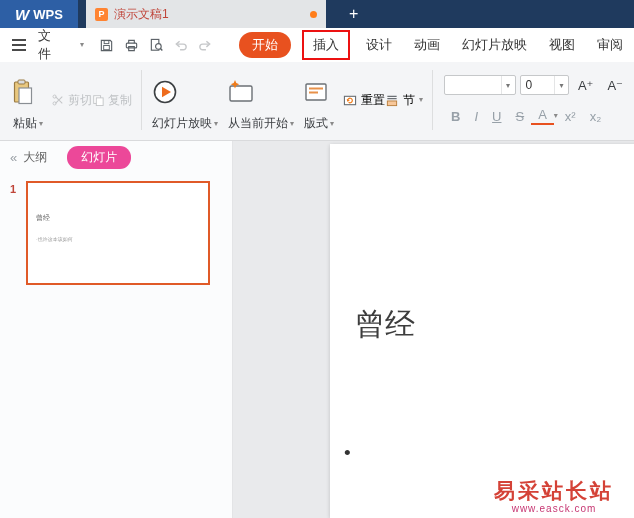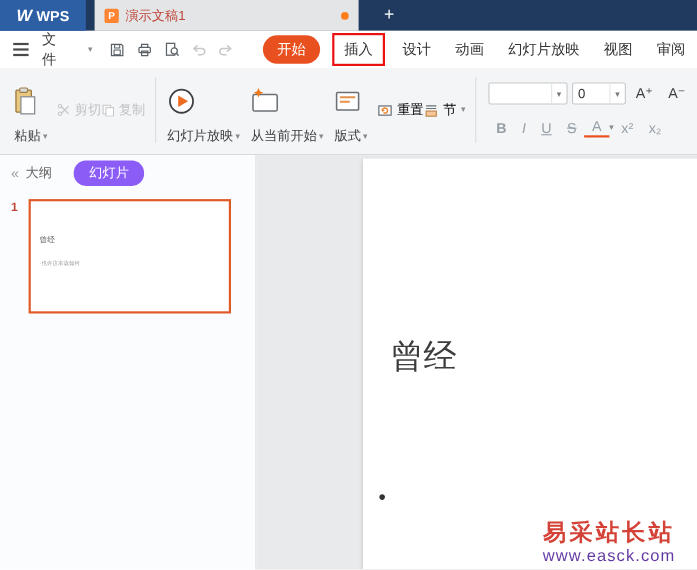--- a/index.html
+++ b/index.html
@@ -54,36 +54,36 @@
   .fbtn { font-size:13px; color:#3b3e42; padding:0 5px; white-space:nowrap; }
   .fmtbtn { font-size:13px; color:#97a0a8; padding:0 7px; white-space:nowrap; }
   .fc-a { border-bottom:2px solid #e8511f; line-height:1.1; }
 
   
   .content { display:flex; height:377px; }
   .sidebar { width:233px; background:#fbfcfd; border-right:1px solid #e3e4e6; }
   .ptabs { height:32px; display:flex; align-items:center; padding:0 10px; font-size:12px; color:#666; }
   .collapse { color:#9aa0a6; font-size:13px; }
   .ptab-outline { padding:3px 6px; }
-  .ptab-slides { margin-left:14px; background:#8b5cf6; color:#fff; border-radius:11px; padding:3px 14px; }
+  .ptab-slides { margin-left:14px; background:#ec4899; color:#fff; border-radius:11px; padding:3px 14px; }
   .entry { display:flex; align-items:flex-start; margin-top:8px; }
   .num { width:26px; text-align:center; font-size:11px; font-weight:700; color:#bf4539; padding-top:2px; }
   .thumb { width:184px; height:104px; background:#fff; border:2px solid #e05a28; position:relative; }
   .tt { position:absolute; left:8px; top:30px; font-size:7px; color:#555; }
   .tb { position:absolute; left:8px; top:53px; font-size:5px; color:#999; }
 
   .main { flex:1; position:relative; background:#e9eaec; overflow:hidden; }
   .canvas { position:absolute; left:97px; top:3px; width:316px; height:374px; background:#fff;
     box-shadow:0 1px 4px rgba(0,0,0,.18); }
   .stitle { position:absolute; left:25px; top:160px; font-size:30px; color:#3d3d3d; }
   .sbullet { position:absolute; left:14px; top:298px; font-size:19px; color:#333;
     display:flex; gap:9px; align-items:baseline; }
   .wm { position:absolute; right:20px; bottom:3px; text-align:center; line-height:1.2; }
   .wm1 { font-size:21px; font-weight:700; color:#cf291c; letter-spacing:3px; opacity:.88; }
-  .wm2 { font-size:15px; color:#4c1d95; letter-spacing:1px; opacity:.88; }
+  .wm2 { font-size:10px; color:#be185d; letter-spacing:1px; opacity:.88; }
 </style>
 </head>
 <body>
 
 <div class="app">
 
   <div class="titlebar">
     <div class="wps-logo">
       <span class="w">W</span>
       <span>WPS</span>

